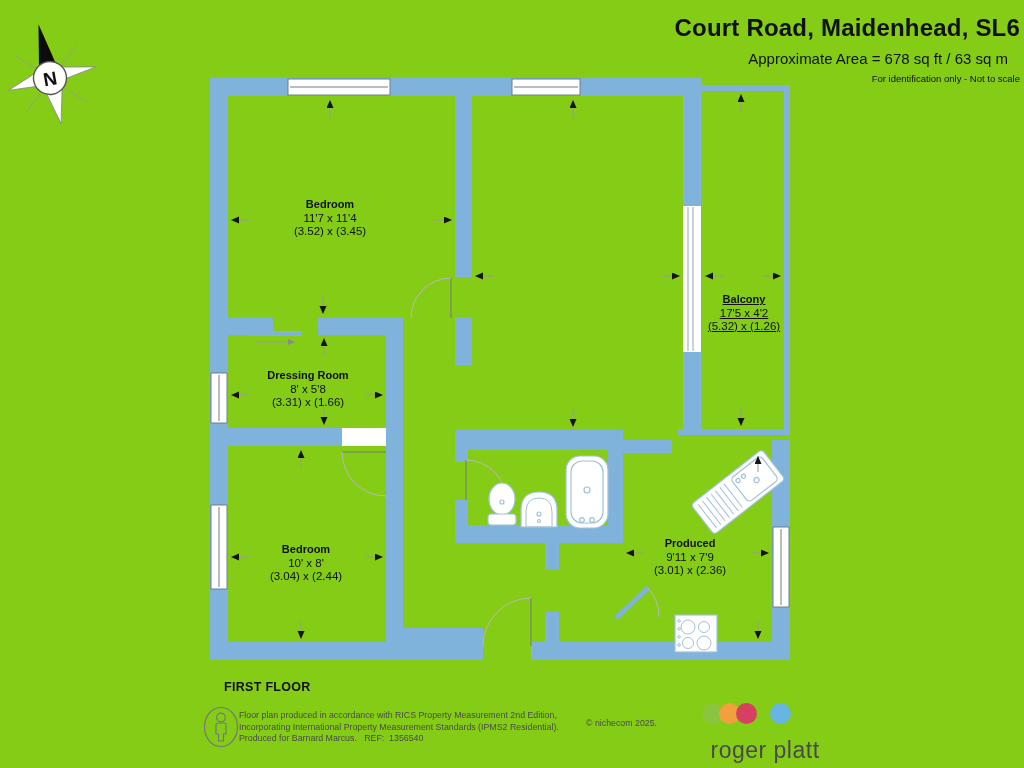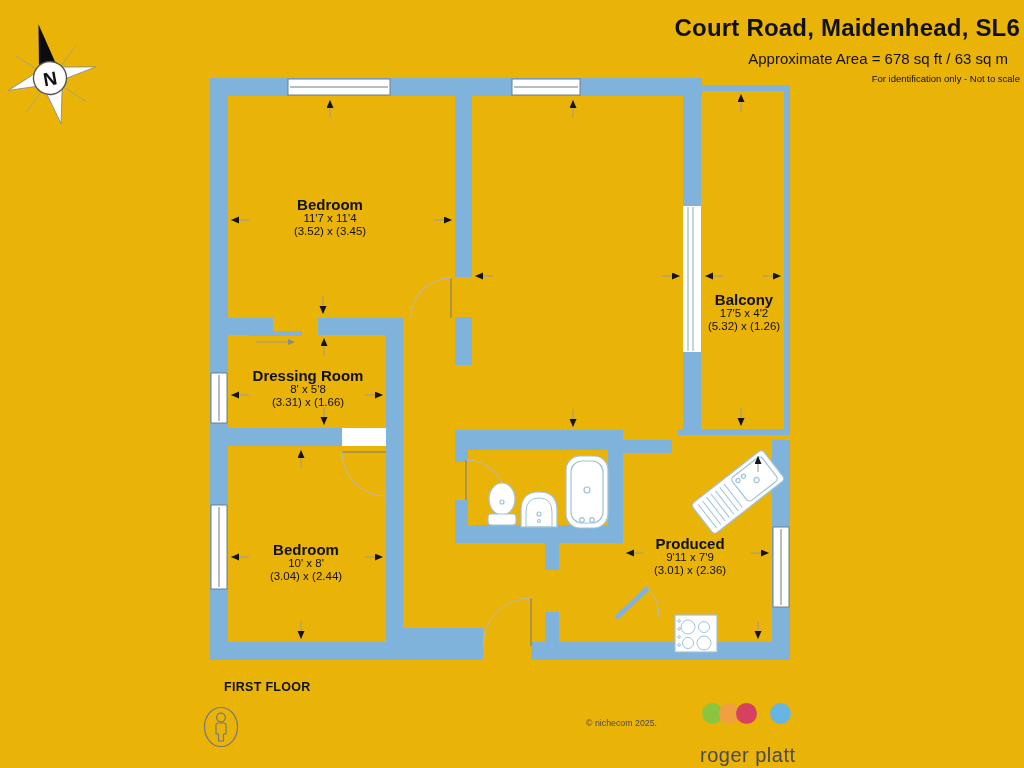--- a/index.html
+++ b/index.html
@@ -1,49 +1,49 @@
 <!DOCTYPE html>
 <html style="--wall: #7fb3db; --fixture: #9fc2da; --logo_green: #8bc53f; --logo_orange: #f0a03c; --logo_red: #d64161; --logo_blue: #66b5e3;"><head>
 <meta charset="utf-8">
 <style>
   html,body{margin:0;padding:0;background:#fff;}
-  .page{position:relative;width:1024px;height:768px;background:#eab308;overflow:hidden;
+  .page{position:relative;width:1024px;height:768px;background:#84cc16;overflow:hidden;
         font-family:"Liberation Sans", sans-serif;color:#111;}
   
   .hdr-title{position:absolute;top:14px;right:4px;font-size:24px;font-weight:bold;letter-spacing:.2px;}
   .hdr-area{position:absolute;top:50px;right:16px;font-size:15px;margin-left:24px;}
   .hdr-note{position:absolute;top:73px;right:4px;font-size:9.5px;text-align:right;}
   
   .plan-svg{position:absolute;left:0;top:0;}
   .wall{fill:var(--wall);}
   .win{fill:#fff;stroke:#6f7f8c;stroke-width:1;}
   .winline{stroke:#6f7f8c;stroke-width:1;}
   .glz{stroke:#8fa6b8;stroke-width:1;}
   .arc{fill:none;stroke:#b9b9b9;stroke-width:1;}
   .leaf{stroke:#777;stroke-width:1;}
   .fx{fill:#fff;stroke:var(--fixture);stroke-width:1.2;}
   .fxl{fill:none;stroke:var(--fixture);stroke-width:1;}
   .dim{stroke:#9a9a9a;stroke-width:1;}
   
   .room-label{position:absolute;transform:translateX(-50%);text-align:center;line-height:13.5px;white-space:nowrap;}
-  .room-name{font-weight:bold;font-size:15px;white-space:pre-line;}
+  .room-name{font-weight:bold;font-size:11px;white-space:pre-line;}
   .room-dim{font-size:11.5px;}
   .floor-label{position:absolute;left:208px;top:680px;font-size:12.5px;font-weight:bold;letter-spacing:.3px;margin-left:16px;}
   
   .small-print{position:absolute;left:239px;top:710px;font-size:8.8px;line-height:11.6px;color:#4a4a4a;}
   .fp-line{white-space:pre;}
   .copyright{position:absolute;left:586px;top:718px;font-size:8.8px;color:#4a4a4a;}
   .brand{position:absolute;left:700px;top:702px;width:130px;}
   .brand .dots{position:relative;height:23px;}
   .dot{position:absolute;top:1px;width:21px;height:21px;border-radius:50%;}
   .dot-green{left:2px;background:var(--logo_green);}
   .dot-orange{left:19px;background:var(--logo_orange);}
   .dot-red{left:36px;background:var(--logo_red);}
   .dot-blue{left:70px;background:var(--logo_blue);}
-  .brand-text{font-size:20px;color:#4a4a4a;letter-spacing:.5px;margin-top:19px;}
+  .brand-text{font-size:23px;color:#4a4a4a;letter-spacing:.5px;margin-top:12px;text-align:center;}
   .ricsperson{position:absolute;left:203px;top:706px;}
   .compass{position:absolute;left:4px;top:20px;}
 </style>
 </head>
 <body>
 
 <div class="page">
 
   <div class="hdr-title">Court Road, Maidenhead, SL6</div>
   <div class="hdr-area">Approximate Area = 678 sq ft / 63 sq m</div>
@@ -204,21 +204,21 @@
       <line class="dim" marker-end="url(#ah)" x1="751" y1="553" x2="769" y2="553"></line>
       <line class="dim" marker-end="url(#ah)" x1="758" y1="621" x2="758" y2="639"></line>
     </g>
   </svg>
 
   <div class="room-label" style="left:330px;top:198px;">
     <div class="room-name">Bedroom</div>
     <div class="room-dim">11'7 x 11'4</div>
     <div class="room-dim">(3.52) x (3.45)</div>
   </div>
-  <div class="room-label" style="left:744px;top:293px;">
+  <div class="room-label" style="left:744px;top:293px;text-decoration:underline;">
     <div class="room-name">Balcony</div>
     <div class="room-dim">17'5 x 4'2</div>
     <div class="room-dim">(5.32) x (1.26)</div>
   </div>
   <div class="room-label" style="left:308px;top:369px;">
     <div class="room-name">Dressing Room</div>
     <div class="room-dim">8' x 5'8</div>
     <div class="room-dim">(3.31) x (1.66)</div>
   </div>
   <div class="room-label" style="left:306px;top:543px;">
@@ -233,20 +233,25 @@
   </div>
 
   <div class="floor-label">FIRST FLOOR</div>
 
   <svg class="ricsperson" width="36" height="42" viewBox="0 0 36 42">
     <ellipse cx="18" cy="21" rx="16.5" ry="19.5" fill="none" stroke="#777" stroke-width="1.2"></ellipse>
     <circle cx="18" cy="11.5" r="4.3" fill="none" stroke="#777" stroke-width="1.2"></circle>
     <path d="M13,19 Q13,17 15,17 L21,17 Q23,17 23,19 L23,28 L20.5,28 L20.5,35 L15.5,35 L15.5,28 L13,28 Z" fill="none" stroke="#777" stroke-width="1.2"></path>
   </svg>
 
+  <div class="small-print">
+    <div class="fp-line">Floor plan produced in accordance with RICS Property Measurement 2nd Edition,</div>
+    <div class="fp-line">Incorporating International Property Measurement Standards (IPMS2 Residential).</div>
+    <div class="fp-line">Produced for Barnard Marcus.   REF:  1356540</div>
+  </div>
   <div class="copyright">© nichecom 2025.</div>
 
   <div class="brand">
     <div class="dots">
       <span class="dot dot-green"></span>
       <span class="dot dot-orange"></span>
       <span class="dot dot-red"></span>
       <span class="dot dot-blue"></span>
     </div>
     <div class="brand-text">roger platt</div>

